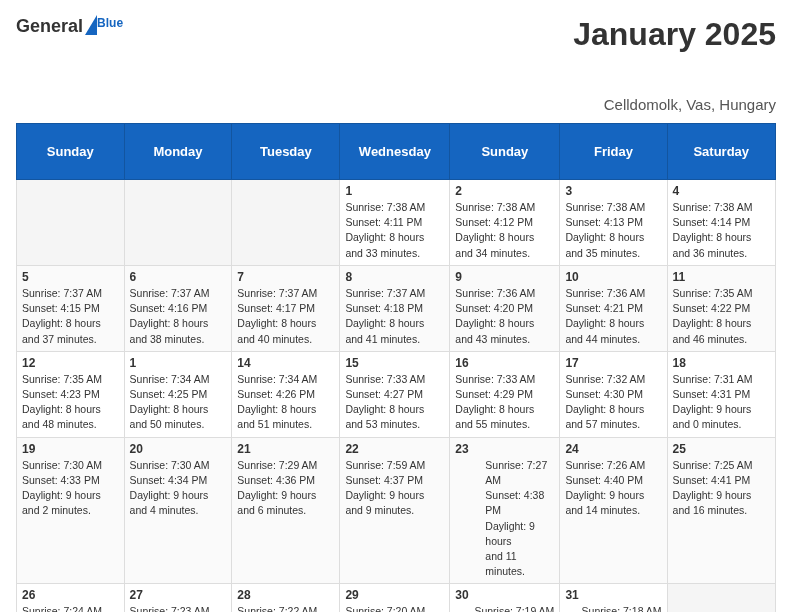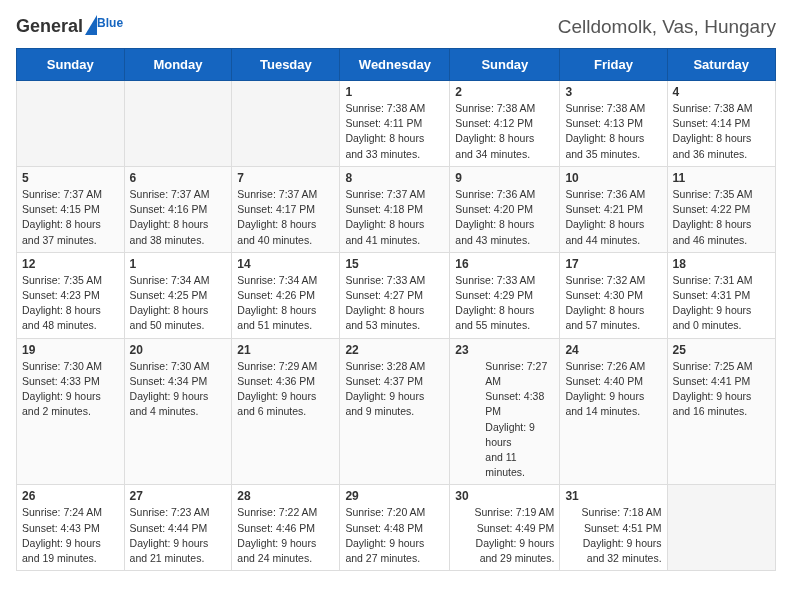--- a/index.html
+++ b/index.html
@@ -45,36 +45,37 @@
     }
     .title-block {
       text-align: right;
     }
     .title-block h1 {
       font-size: 32px;
       font-weight: bold;
       color: #333;
     }
     .title-block h2 {
-      font-size: 19px;
+      font-size: 15px;
       font-weight: normal;
       color: #555;
+      margin-top: 43px;
     }
     .calendar {
       width: 100%;
       border-collapse: collapse;
       border: 1px solid #ccc;
     }
     .calendar th {
       background: #1565c0;
       color: #fff;
       font-size: 13px;
       font-weight: bold;
       text-align: center;
-      padding: 8px 4px;
+      padding: 20px 4px;
       border: 1px solid #1255a0;
     }
     .calendar td {
       vertical-align: top;
       width: 113px;
       min-height: 80px;
       padding: 4px 5px;
       border: 1px solid #ddd;
       font-size: 10.5px;
       color: #333;
@@ -103,20 +104,21 @@
 
 <div class="header">
   <div class="logo">
     <div class="logo-top">
       <span class="logo-general">General</span>
       <div class="logo-triangle"></div>
     </div>
     <span class="logo-blue">Blue</span>
   </div>
   <div class="title-block">
+    <h1>January 2025</h1>
     <h2>Celldomolk, Vas, Hungary</h2>
   </div>
 </div>
 
 <table class="calendar">
   <thead>
     <tr>
     <th>Sunday</th>
         <th>Monday</th>
         <th>Tuesday</th>
@@ -279,21 +281,21 @@
         </td>
         <td>
           <span class="day-num">21</span>
           <div class="day-info" style="white-space: pre-line;">Sunrise: 7:29 AM
 Sunset: 4:36 PM
 Daylight: 9 hours
 and 6 minutes.</div>
         </td>
         <td>
           <span class="day-num">22</span>
-          <div class="day-info" style="white-space: pre-line;">Sunrise: 3:28 AM
+          <div class="day-info" style="white-space: pre-line;">Sunrise: 7:59 AM
 Sunset: 4:37 PM
 Daylight: 9 hours
 and 9 minutes.</div>
         </td>
         <td>
           <span class="day-num">23</span>
           <div class="day-info" style="white-space: pre-line; margin-left: 30px;">Sunrise: 7:27 AM
 Sunset: 4:38 PM
 Daylight: 9 hours
 and 11 minutes.</div>

